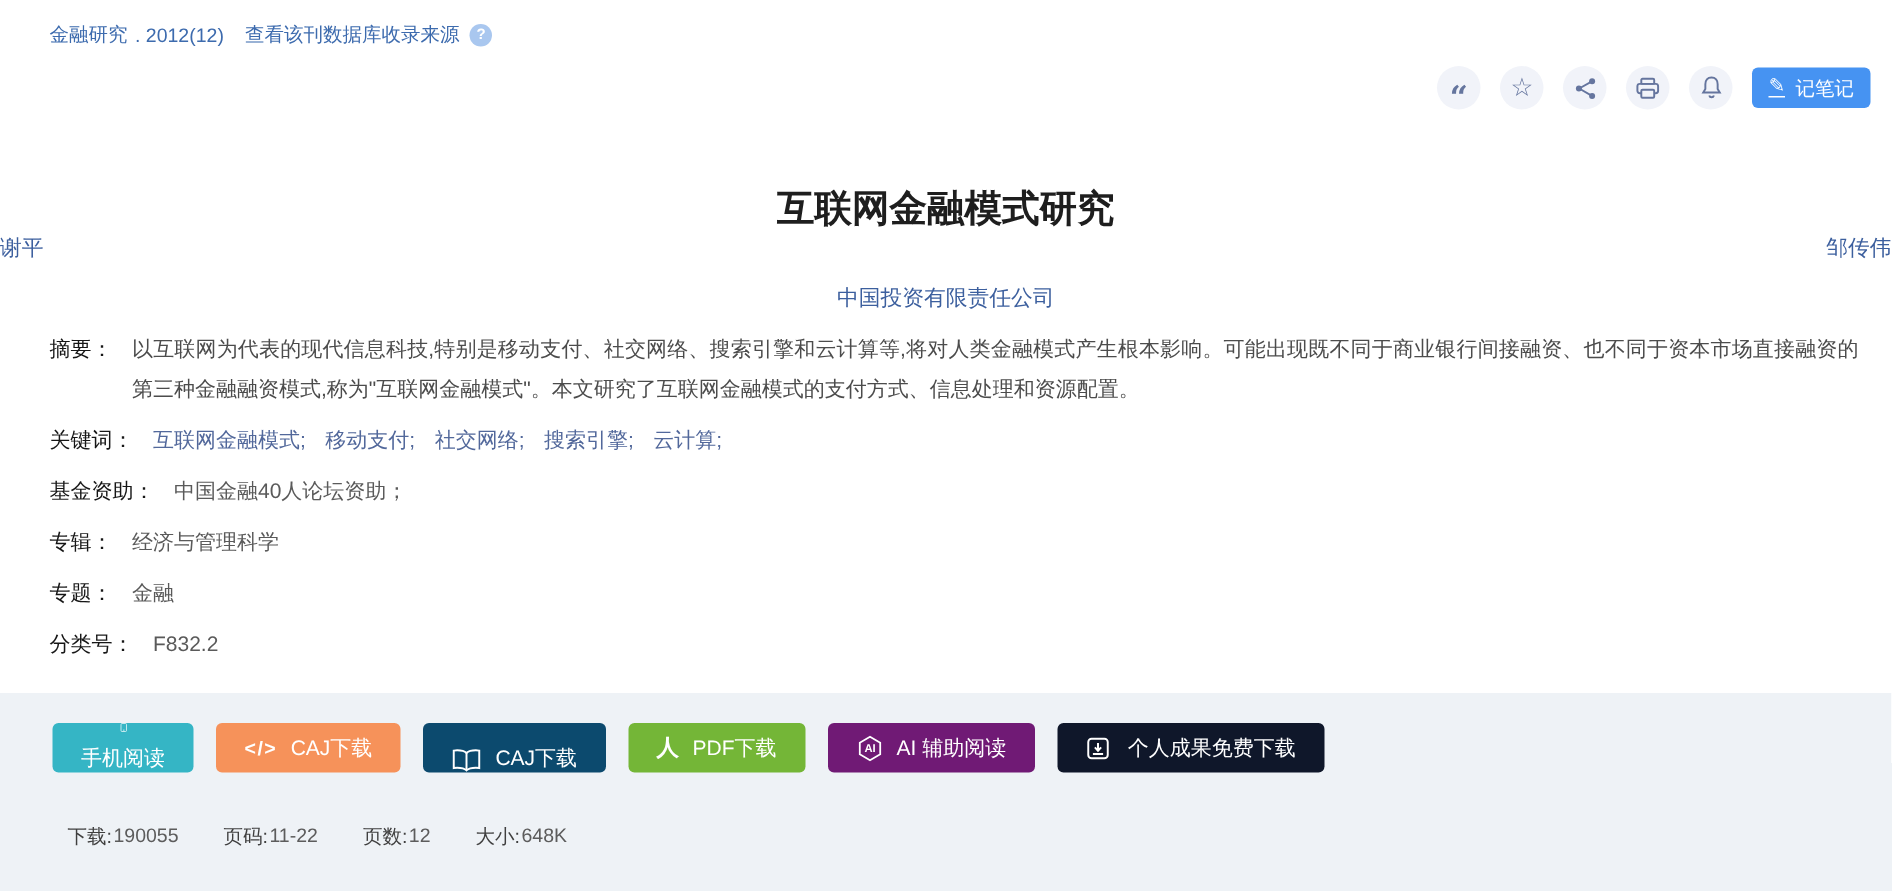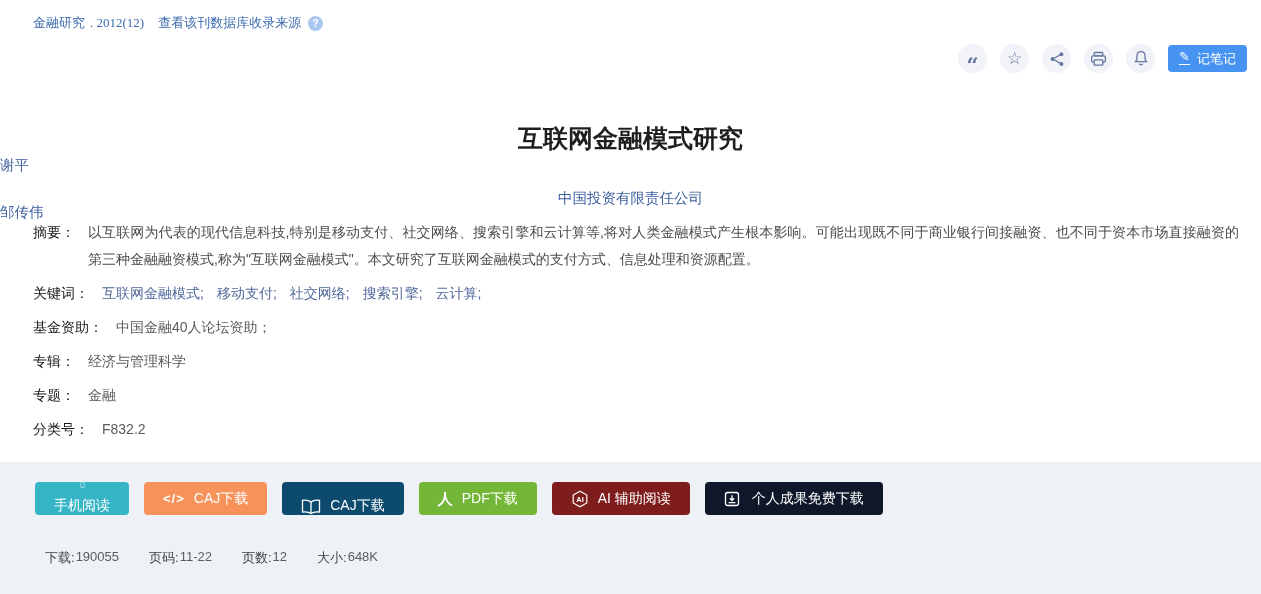--- a/index.html
+++ b/index.html
@@ -16,21 +16,21 @@
   .icon-circle { width:29px; height:29px; border-radius:50%; background:#f1f3f9; color:#65759e;
                  display:flex; align-items:center; justify-content:center; cursor:pointer; }
   .quote-glyph { font-family:"DejaVu Serif",serif; font-weight:bold; font-size:21px; line-height:0; transform:translateY(6px); }
   .star-glyph { font-size:17px; line-height:1; }
   .note-btn { height:27px; background:#4693f2; color:#fff; border-radius:4px; display:flex; align-items:center;
               gap:7px; padding:0 11px; font-size:13px; cursor:pointer; }
   .pencil-glyph { font-size:13px; line-height:1.15; border-bottom:1.5px solid #fff; transform:translateY(-1px); }
 
   .title { position:absolute; top:105px; left:0; width:100%; text-align:center; font-size:25px; font-weight:bold; color:#1e1e1e; }
   .authors { position:absolute; top:156px; left:0; width:100%; display:flex; justify-content:space-between; gap:28px;
-             font-size:14.5px; color:#3c5f9e;flex-direction:column; }
+             font-size:14.5px; color:#3c5f9e; }
   .authors span { cursor:pointer; }
   .affiliation-row { position:absolute; top:189px; left:0; width:100%; text-align:center; font-size:14.5px; color:#3c5f9e; }
   .affiliation-row span { cursor:pointer; }
 
   .meta { position:absolute; top:219px; left:33px; right:22px; }
   .meta-row { display:flex; align-items:flex-start; margin-bottom:14px; font-size:14px; line-height:20px; }
   .meta-label { font-weight:normal; color:#161616; white-space:nowrap; margin-right:13px; }
   .abstract-row { line-height:27px; margin-bottom:10px; }
   .abstract-row .meta-label { line-height:27px; }
   .abstract-text { color:#4c4c4c; text-align:justify; }
@@ -50,21 +50,21 @@
   .stat-label { color:#3f3f3f; }
   .stat-value { color:#5c5c5c; }
 </style>
 </head>
 <body>
 
 <div class="page">
 
   <div class="top-line">
     <span class="journal-link">金融研究</span>
-    <span style="margin-left:5px;font-family:Liberation Serif, serif;">. 2012(12)</span>
+    <span style="margin-left:5px;">. 2012(12)</span>
     <span class="source-link">查看该刊数据库收录来源</span>
     <span class="help-icon">?</span>
   </div>
 
   <div class="actions">
     <div class="icon-circle">
       <span class="quote-glyph">“</span>
     </div>
     <div class="icon-circle">
       <span class="star-glyph">☆</span>
@@ -160,21 +160,21 @@
           <path d="M10 3 V14.4"></path>
         </svg>
         <span>CAJ下载</span>
       </div>
 
       <div class="dl-btn" style="background: rgb(116, 182, 55);">
         <span class="person-glyph">人</span>
         <span>PDF下载</span>
       </div>
 
-      <div class="dl-btn" style="background: #7f1d1d;">
+      <div class="dl-btn" style="background: #701a75;">
         <svg width="18" height="18" viewBox="0 0 18 18" fill="none" stroke="#fff" stroke-width="1.2">
           <polygon points="9,1.2 15.8,5.1 15.8,12.9 9,16.8 2.2,12.9 2.2,5.1"></polygon>
           <text x="9" y="11.6" font-size="7.5" fill="#fff" stroke="none" text-anchor="middle" font-weight="bold">AI</text>
         </svg>
         <span>AI 辅助阅读</span>
       </div>
 
       <div class="dl-btn" style="background: #0f172a; gap: 12px;">
         <svg width="16" height="16" viewBox="0 0 16 16" fill="none" stroke="#fff" stroke-width="1.3">
           <rect x="1.5" y="1.5" width="13" height="13" rx="2.2"></rect>

